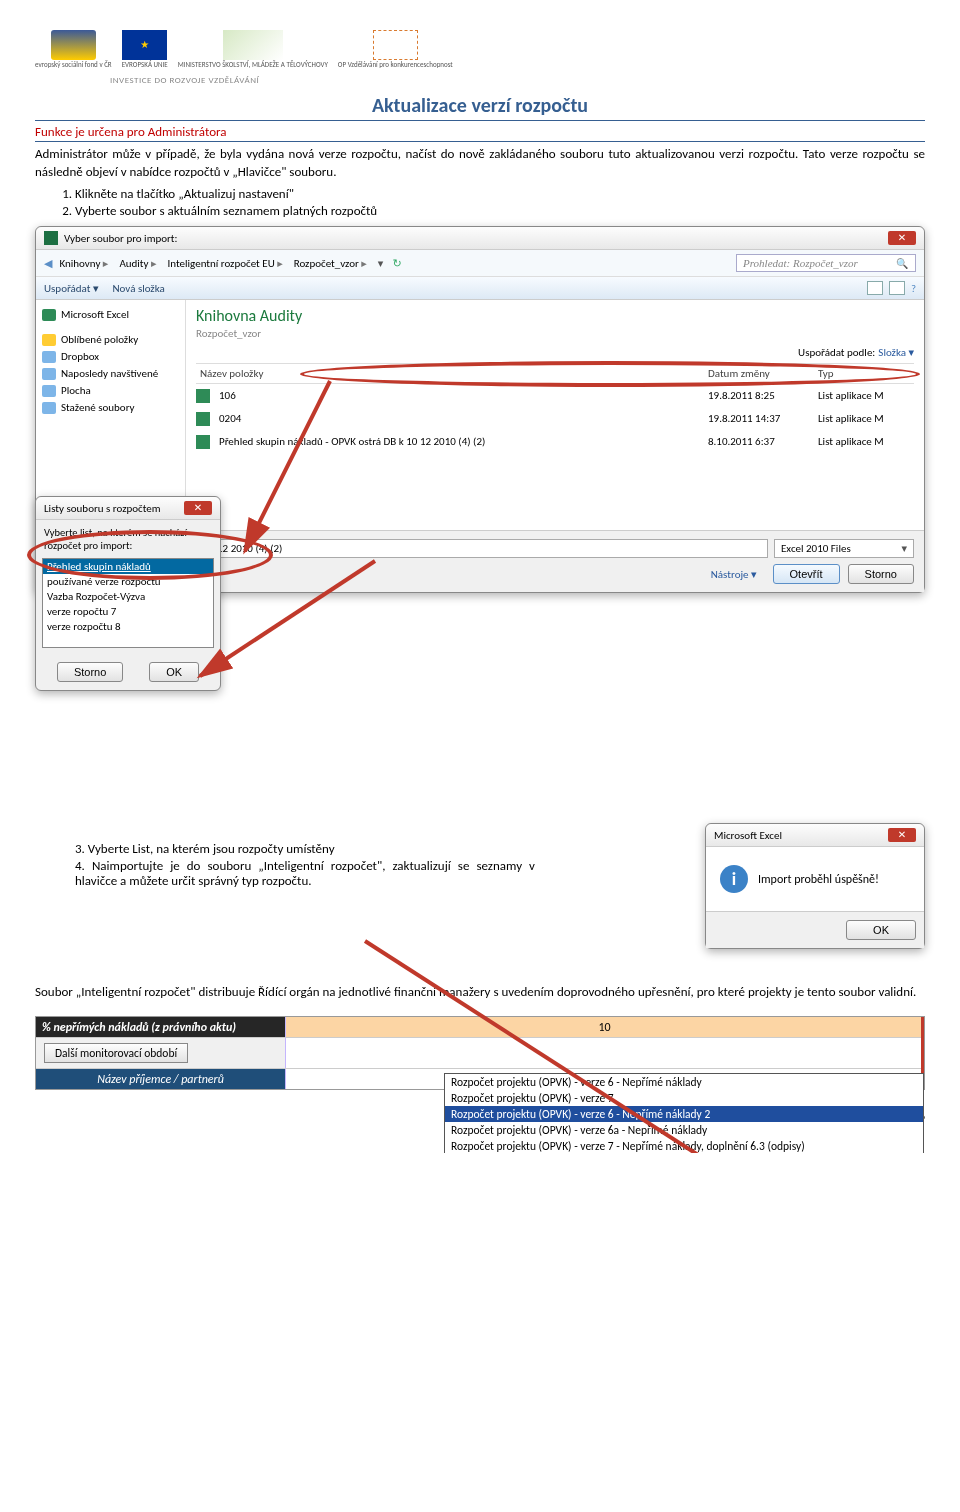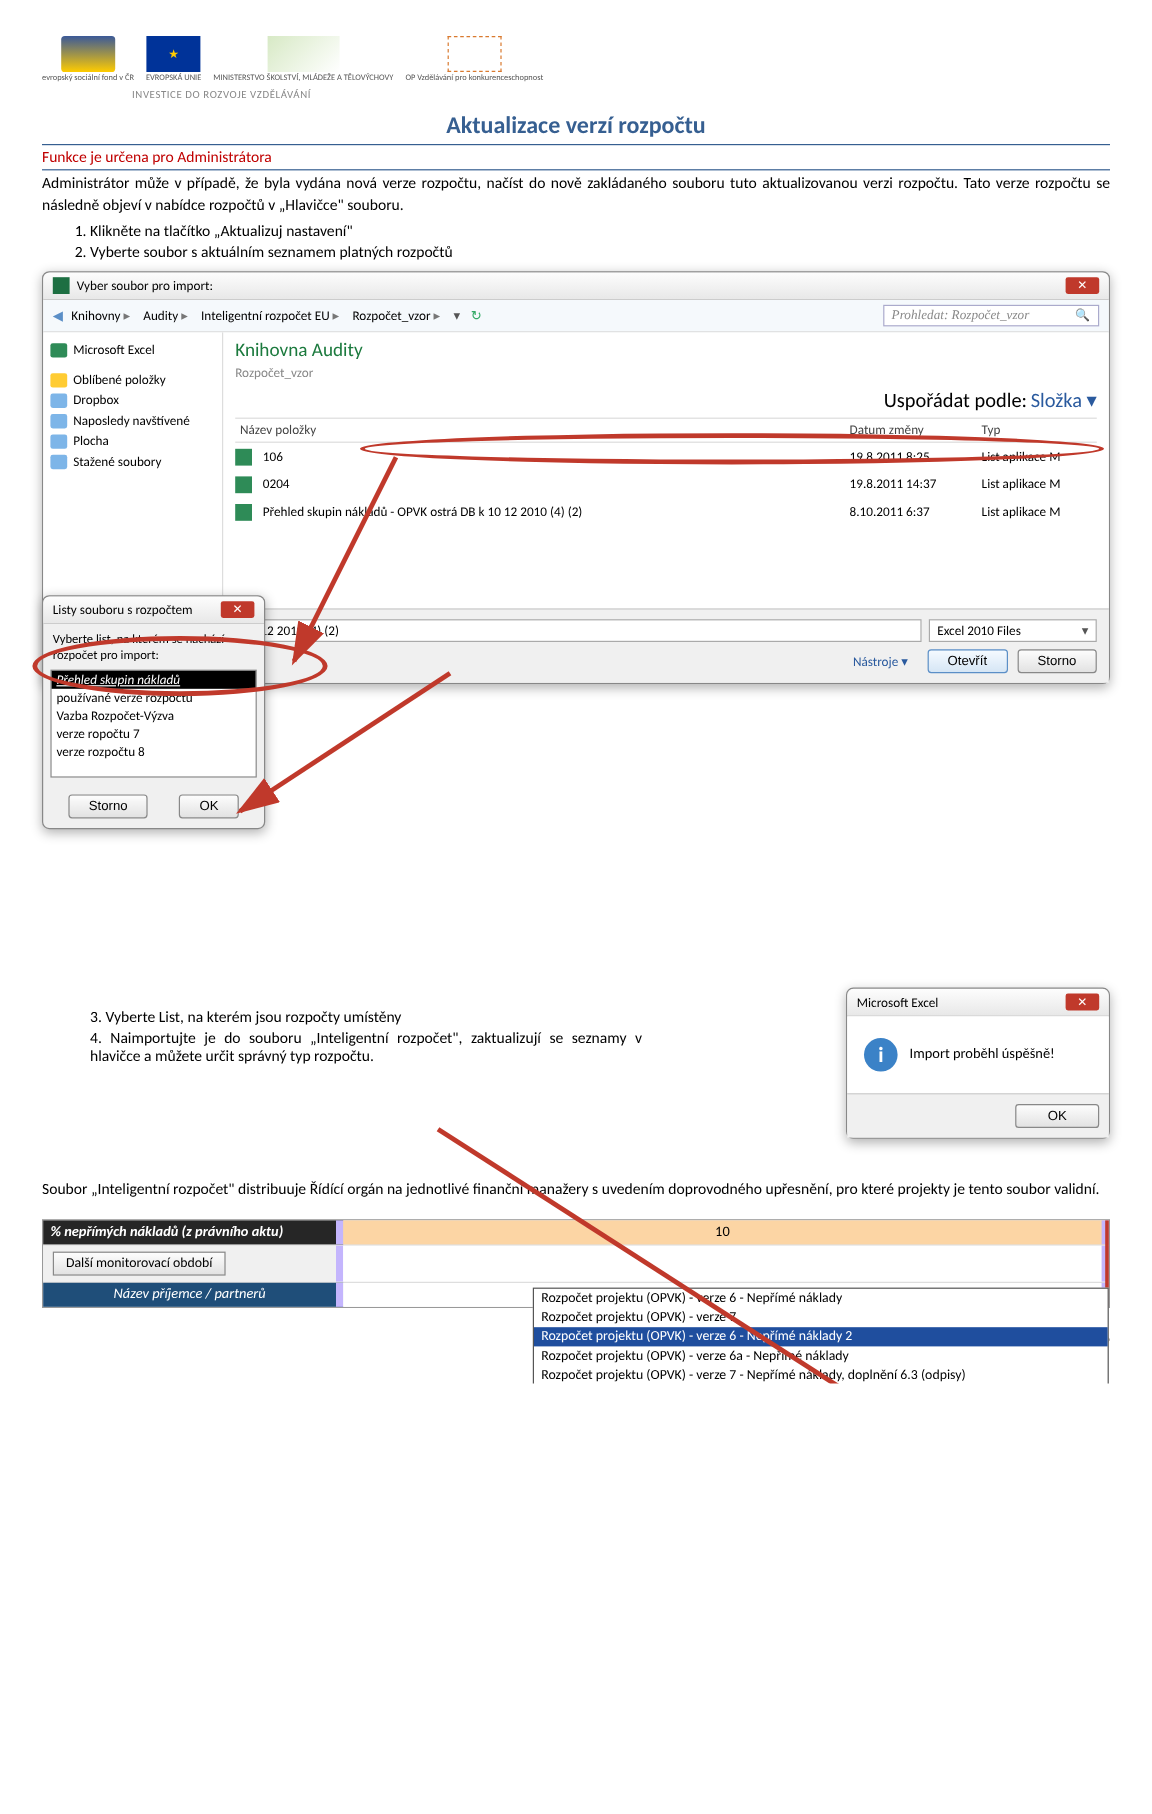--- a/index.html
+++ b/index.html
@@ -35,21 +35,21 @@
   .explorer-body { display: flex; height: 230px; background: #fff; }
   .sidebar { width: 150px; border-right: 1px solid #ddd; padding: 6px; font-size: 11px; }
   .sidebar .item { display: flex; align-items: center; gap: 5px; padding: 2px 0; }
   .sidebar .ico { width: 14px; height: 12px; border-radius: 2px; }
   .ico-excel { background: #2e8b57; }
   .ico-star { background: #ffcc33; }
   .ico-folder { background: #7db5e8; }
   .main-area { flex: 1; padding: 6px 10px; }
   .lib-title { color: #1c7a3e; font-size: 16px; margin-bottom: 2px; }
   .lib-sub { color: #888; font-size: 11px; margin-bottom: 6px; }
-  .sort-row { display: flex; justify-content: flex-end; font-size: 17px; gap: 3px; margin-bottom: 4px; }
+  .sort-row { display: flex; justify-content: flex-end; font-size: 11px; gap: 3px; margin-bottom: 4px; }
   .sort-link { color: #2a5a9e; }
   .file-header { display: flex; border-bottom: 1px solid #ddd; border-top: 1px solid #ddd; font-size: 11px; color: #444; }
   .col-name { flex: 1; padding: 3px 4px; }
   .col-date { width: 110px; padding: 3px 4px; }
   .col-type { width: 100px; padding: 3px 4px; }
   .file-row { display: flex; font-size: 11px; padding: 2px 0; align-items: center; }
   .file-ico { width: 14px; height: 14px; background: #2e8b57; margin-right: 5px; }
   .ellipse { border: 4px solid #c0392b; border-radius: 50%; }
   .ellipse1 { position: absolute; top: 135px; left: 265px; width: 620px; height: 26px; z-index: 5; }
   .dialog-footer { border-top: 1px solid #ccc; padding: 8px 10px; background: #f0f0f0; }
@@ -58,42 +58,42 @@
   .combo { background: #fff; border: 1px solid #aaa; padding: 2px 6px; width: 140px; display: flex; }
   .combo::after { content: "▾"; margin-left: auto; color: #555; }
   .footer-row2 { display: flex; justify-content: flex-end; gap: 8px; align-items: center; }
   .btn-std { background: linear-gradient(#fdfdfd,#e2e2e2); border: 1px solid #888; padding: 3px 16px; font-size: 11px; border-radius: 3px; }
   .btn-std.primary { background: linear-gradient(#f5faff,#d6e6f5); border-color: #5b8fc7; }
   .link-btn { color: #2a5a9e; font-size: 11px; padding: 3px 8px; }
   
   .win2 { top: 270px; left: 0; width: 186px; z-index: 10; }
   .win2 .listbox { background: #fff; border: 1px solid #888; margin: 6px; height: 90px; font-size: 11px; }
   .listbox .li-item { padding: 1px 4px; }
-  .listbox .li-item.sel { background: #000000; color: #fff; font-style: italic; }
+  .listbox .li-item.sel { background: #0369a1; color: #fff; }
   .listbox .li-item.first { text-decoration: underline; }
   .win2 .prompt { font-size: 10.5px; padding: 6px 8px 0; }
   .win2 .btns { display: flex; justify-content: space-around; padding: 8px; }
   
   .ellipse2 { position: absolute; top: 304px; left: -8px; width: 246px; height: 50px; z-index: 15; }
   
   .arrow { position: absolute; z-index: 20; }
   
   .msgbox { position: absolute; right: 0; top: 618px; width: 220px; z-index: 8; }
   .msg-body { padding: 18px 14px; background: #fff; font-size: 12px; display: flex; align-items: center; gap: 10px; }
   .info-ico { width: 28px; height: 28px; background: #3b82c7; border-radius: 50%; color: #fff; font-weight: bold; font-size: 18px; text-align: center; line-height: 28px; }
   .msg-foot { background: #f0f0f0; padding: 8px; text-align: right; border-top: 1px solid #ccc; }
   
   .steps34 { margin-top: 35px; width: 500px; }
   .steps34 ol { list-style: none; counter-reset: none; }
   .steps34 li { text-align: justify; }
   .dist-note { margin-top: 95px; text-align: justify; font-size: 13px; line-height: 1.35; }
   
   .sheet { margin-top: 15px; border: 1px solid #999; font-size: 12px; position: relative; }
   .row { display: flex; border-bottom: 1px solid #ccc; }
-  .cell { padding: 3px 6px; border-right: 6px solid #c4b5fd; }
+  .cell { padding: 3px 6px; border-right: 1px solid #c4b5fd; }
   .hdr-dark { background: #262626; color: #fff; font-weight: bold; font-style: italic; }
   .hdr-med { background: #595959; color: #fff; font-weight: bold; font-style: italic; }
   .orange { background: #fcd5a4; }
   .light { background: #fff2e6; }
   .blue { background: #1f4e79; color: #fff; font-style: italic; }
   .label-col { width: 250px; }
   .val-col { flex: 1; text-align: center; }
   .btn-cell { background: linear-gradient(#fdfdfd,#e2e2e2); border: 1px solid #888; padding: 2px 10px; font-size: 11.5px; margin: 2px; display: inline-block; }
   .dropdown { position: absolute; top: 56px; right: 0; width: 480px; background: #fff; border: 1px solid #555; font-size: 11.5px; z-index: 3; }
   .dropdown .opt { padding: 1px 6px; }
@@ -146,20 +146,29 @@
       <div class="path-bar">
         <span style="color:#5b8fc7;">◀</span>
         <span class="path-seg">Knihovny</span>
         <span class="path-seg">Audity</span>
         <span class="path-seg">Inteligentní rozpočet EU</span>
         <span class="path-seg">Rozpočet_vzor</span>
         <span style="margin-left:4px;color:#555;">▾</span>
         <span style="margin-left:6px;color:#3a6;">↻</span>
         <div class="search-box">Prohledat: Rozpočet_vzor</div>
       </div>
+      <div class="toolbar">
+        <span class="btn">Uspořádat ▾</span>
+        <span class="btn">Nová složka</span>
+        <div class="right">
+          <span class="view-ico"></span>
+          <span class="view-ico"></span>
+          <span style="color:#5b8fc7;">?</span>
+        </div>
+      </div>
       <div class="explorer-body">
         <div class="sidebar">
           <div class="item">
               <span class="ico ico-excel"></span>
               <span>Microsoft Excel</span>
             </div>
           <div style="height:8px;"></div>
           <div class="item">
               <span class="ico ico-star"></span>
               <span>Oblíbené položky</span>

